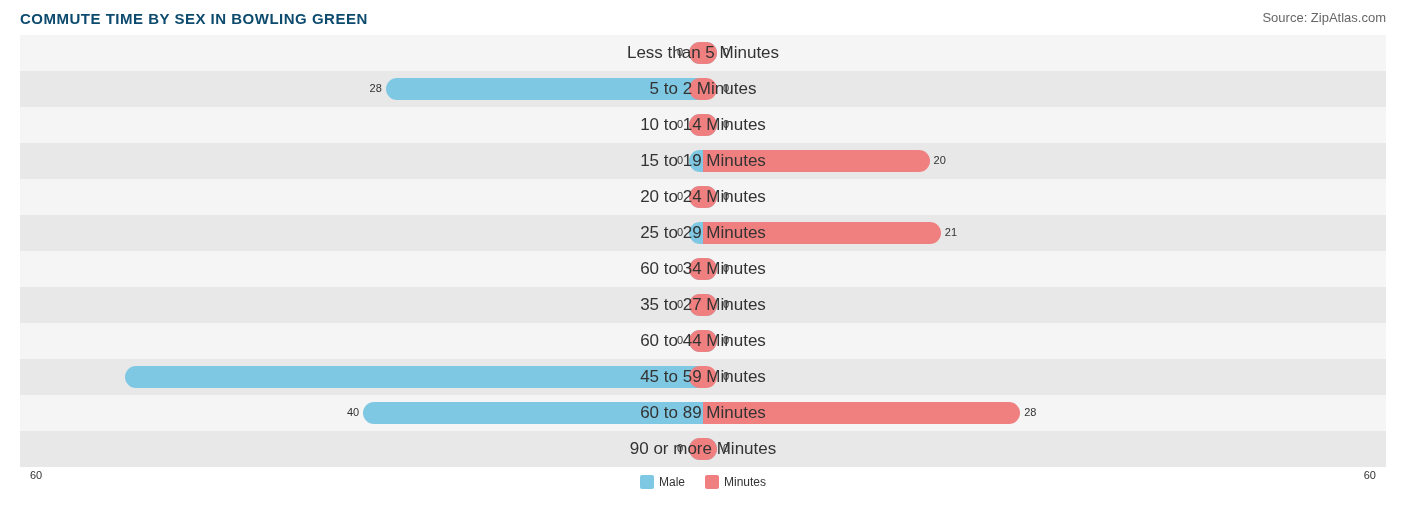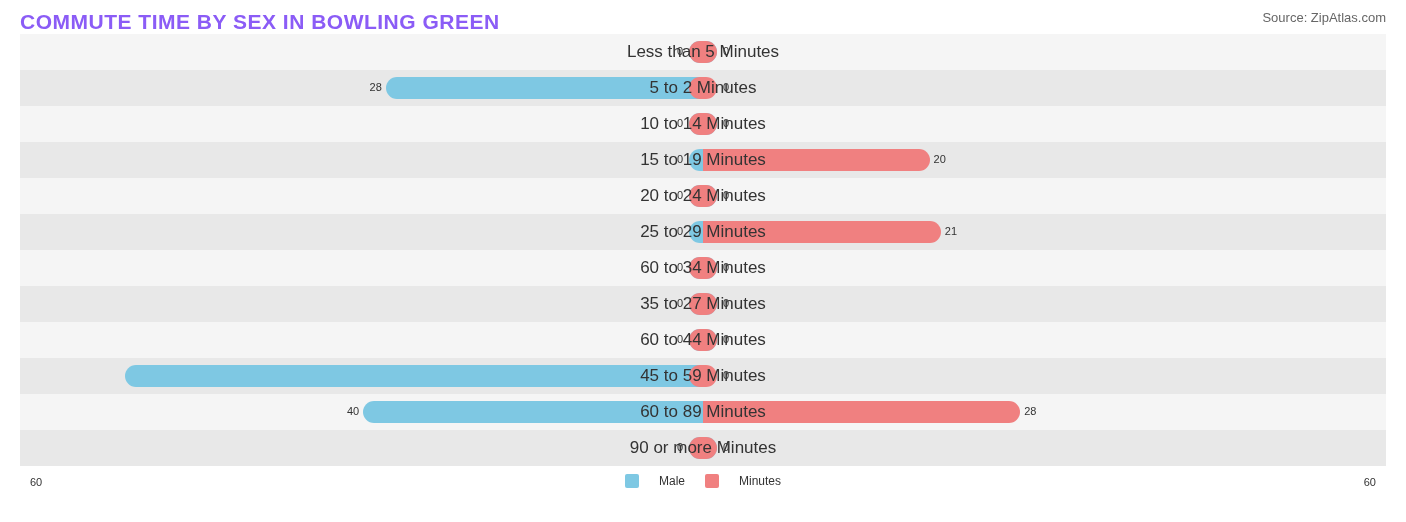--- a/index.html
+++ b/index.html
@@ -10,25 +10,26 @@
       height: 522px;
       overflow: hidden;
     }
     .chart-container {
       width: 1406px;
       height: 522px;
       padding: 10px 20px 30px 20px;
       position: relative;
     }
     .chart-title {
-      font-size: 21px;
+      font-size: 15px;
       font-weight: bold;
-      color: #8b5cf6;
+      color: #0c4a6e;
       text-transform: uppercase;
       letter-spacing: 0.5px;
+      margin-bottom: 8px;
     }
     .source-text {
       position: absolute;
       top: 10px;
       right: 20px;
       font-size: 13px;
       color: #666;
     }
     .chart-area {
       width: 100%;
@@ -91,21 +92,21 @@
     .legend {
       display: flex;
       justify-content: center;
       align-items: center;
       gap: 20px;
       margin-top: 6px;
     }
     .legend-item {
       display: flex;
       align-items: center;
-      gap: 20px;
+      gap: 5px;
       font-size: 12px;
       color: #333;
     }
     .legend-box {
       width: 14px;
       height: 14px;
       border-radius: 2px;
     }
     .axis-left {
       position: absolute;
@@ -208,21 +209,21 @@
       </div>
       <div class="row">
         <div class="bar-male" style="width: 28px; right: calc(50% - 14px); border-radius: 11px;"></div>
         <div class="bar-female" style="width: 28px; left: calc(50% - 14px); border-radius: 11px;"></div>
         <span class="row-label">90 or more Minutes</span>
         <span class="value-male" style="right: calc(50% + 20px);">0</span>
         <span class="value-female" style="left: calc(50% + 20px);">0</span>
       </div>
     </div>
 
-  <div style="display:flex; justify-content:space-between; align-items:flex-end; margin-top:4px; padding: 0 10px;">
+  <div style="display:flex; justify-content:space-between; align-items:flex-start; margin-top:4px; padding: 0 10px;">
     <span class="axis-left" style="position:static;">60</span>
     <div class="legend">
       <div class="legend-item">
         <div class="legend-box" style="background:#7ec8e3;"></div>
         <span>Male</span>
       </div>
       <div class="legend-item">
         <div class="legend-box" style="background:#f08080;"></div>
         <span>Minutes</span>
       </div>

